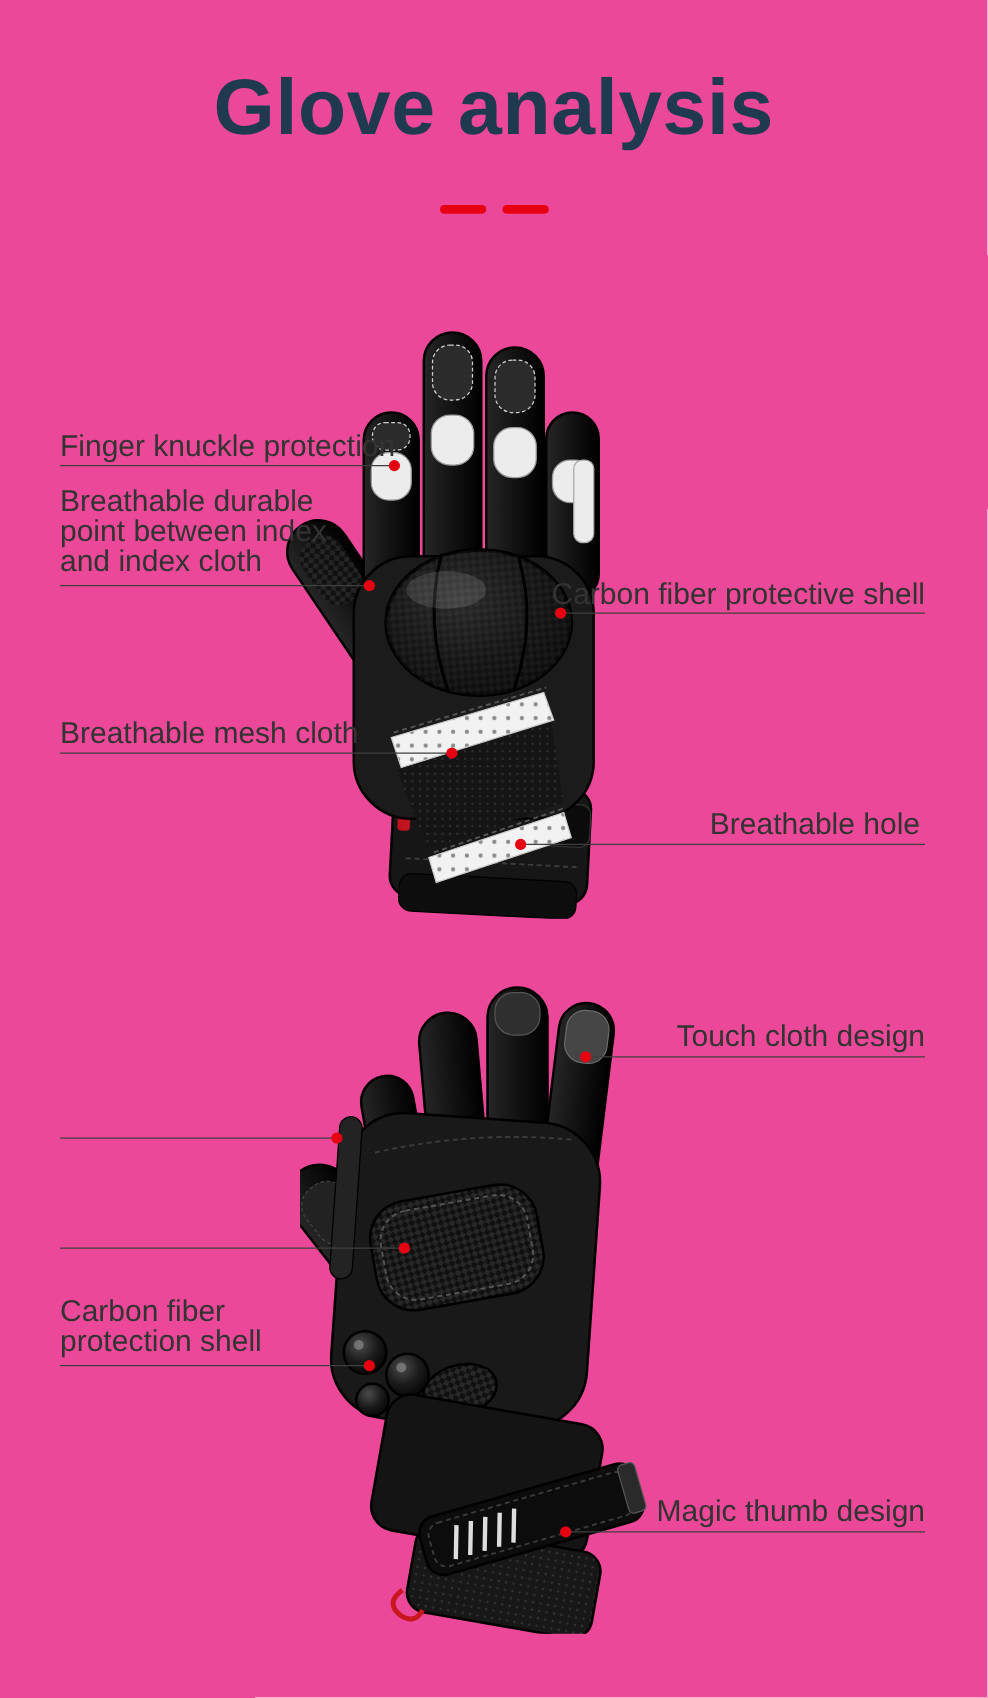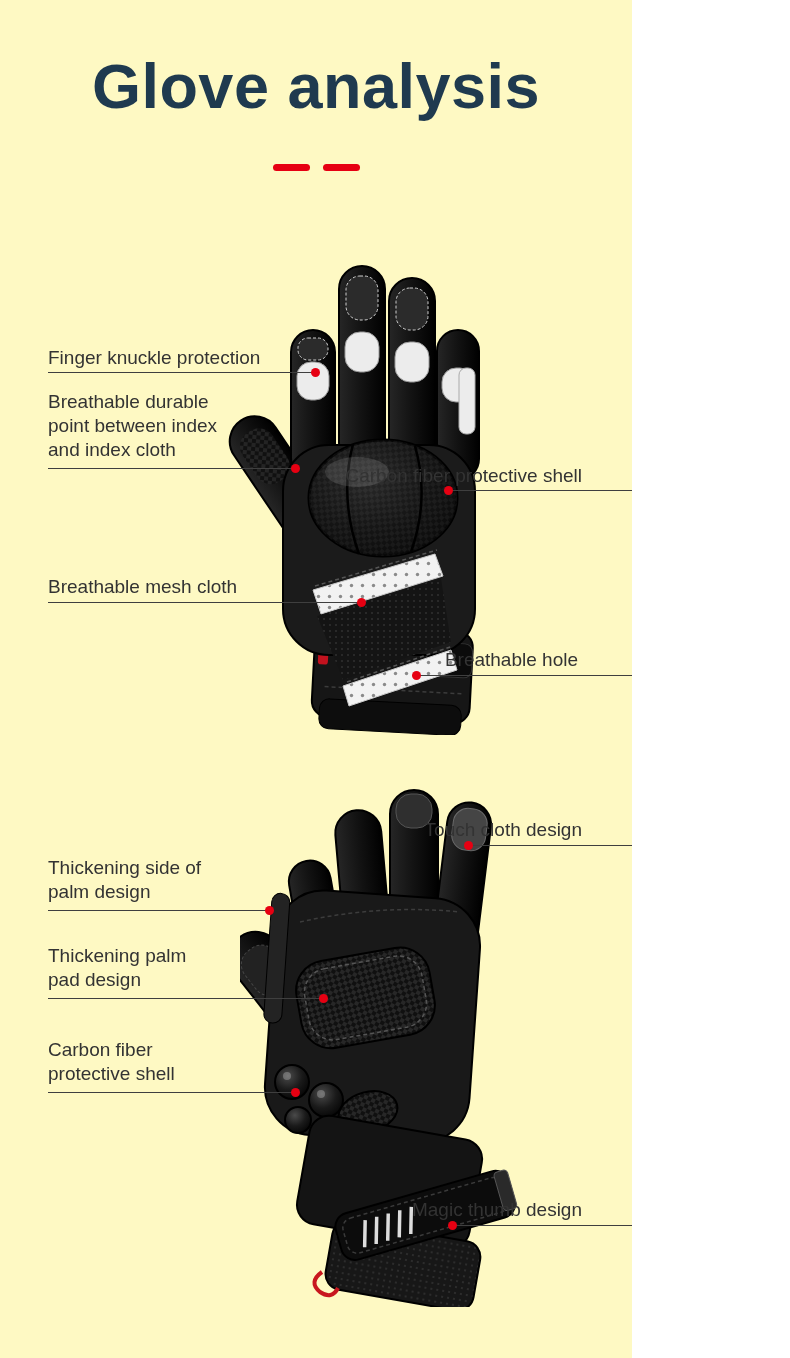--- a/index.html
+++ b/index.html
@@ -1,24 +1,24 @@
 <!DOCTYPE html>
 <html><head>
 <meta charset="utf-8">
 <style>
   *{box-sizing:border-box}
   html,body{margin:0;padding:0;background:#fff}
   body{font-family:"Liberation Sans","DejaVu Sans",sans-serif}
-  .canvas{position:relative;width:632px;height:1358px;background:#fef9c3;overflow:hidden}
+  .canvas{position:relative;width:790px;height:1358px;background:#ec4899;overflow:hidden}
   .title{position:absolute;left:0;top:50px;width:100%;margin:0;text-align:center;
          font-size:63px;font-weight:700;color:#1f3a4f;letter-spacing:.5px}
   .divider{position:absolute;top:164px;left:0;width:100%;display:flex;justify-content:center;gap:13px}
   .dash{width:37px;height:7px;border-radius:4px;background:#e60012}
   .glove{position:absolute}
-  .co{position:absolute;font-size:19px;line-height:24px;color:#333;white-space:nowrap}
+  .co{position:absolute;font-size:24px;line-height:24px;color:#333;white-space:nowrap}
   .co.right{text-align:left}
   .leader{position:absolute;height:0;border-top:1px solid #3f3f3f}
   .dot{position:absolute;top:-5px;width:9px;height:9px;border-radius:50%;background:#e60012}
   .dot.r{right:-4px}
   .dot.l{left:-4px}
 </style>
 </head>
 <body>
 
 <div class="canvas">
@@ -224,39 +224,31 @@
       <span class="dot l"></span>
     </div>
 
   <div class="co right" style="right:50px;top:818px">
     <div>Touch cloth design</div>
   </div>
   <div class="leader" style="left:468px;top:845px;width:272px">
       <span class="dot l"></span>
     </div>
 
-  <div class="co left" style="left:48px;top:856px">
-    <div>Thickening side of</div>
-    <div>palm design</div>
-  </div>
   <div class="leader" style="left:48px;top:910px;width:222px">
       <span class="dot r"></span>
     </div>
 
-  <div class="co left" style="left:48px;top:944px">
-    <div>Thickening palm</div>
-    <div>pad design</div>
-  </div>
   <div class="leader" style="left:48px;top:998px;width:276px">
       <span class="dot r"></span>
     </div>
 
   <div class="co left" style="left:48px;top:1038px">
     <div>Carbon fiber</div>
-    <div>protective shell</div>
+    <div>protection shell</div>
   </div>
   <div class="leader" style="left:48px;top:1092px;width:248px">
       <span class="dot r"></span>
     </div>
 
   <div class="co right" style="right:50px;top:1198px">
     <div>Magic thumb design</div>
   </div>
   <div class="leader" style="left:452px;top:1225px;width:288px">
       <span class="dot l"></span>

